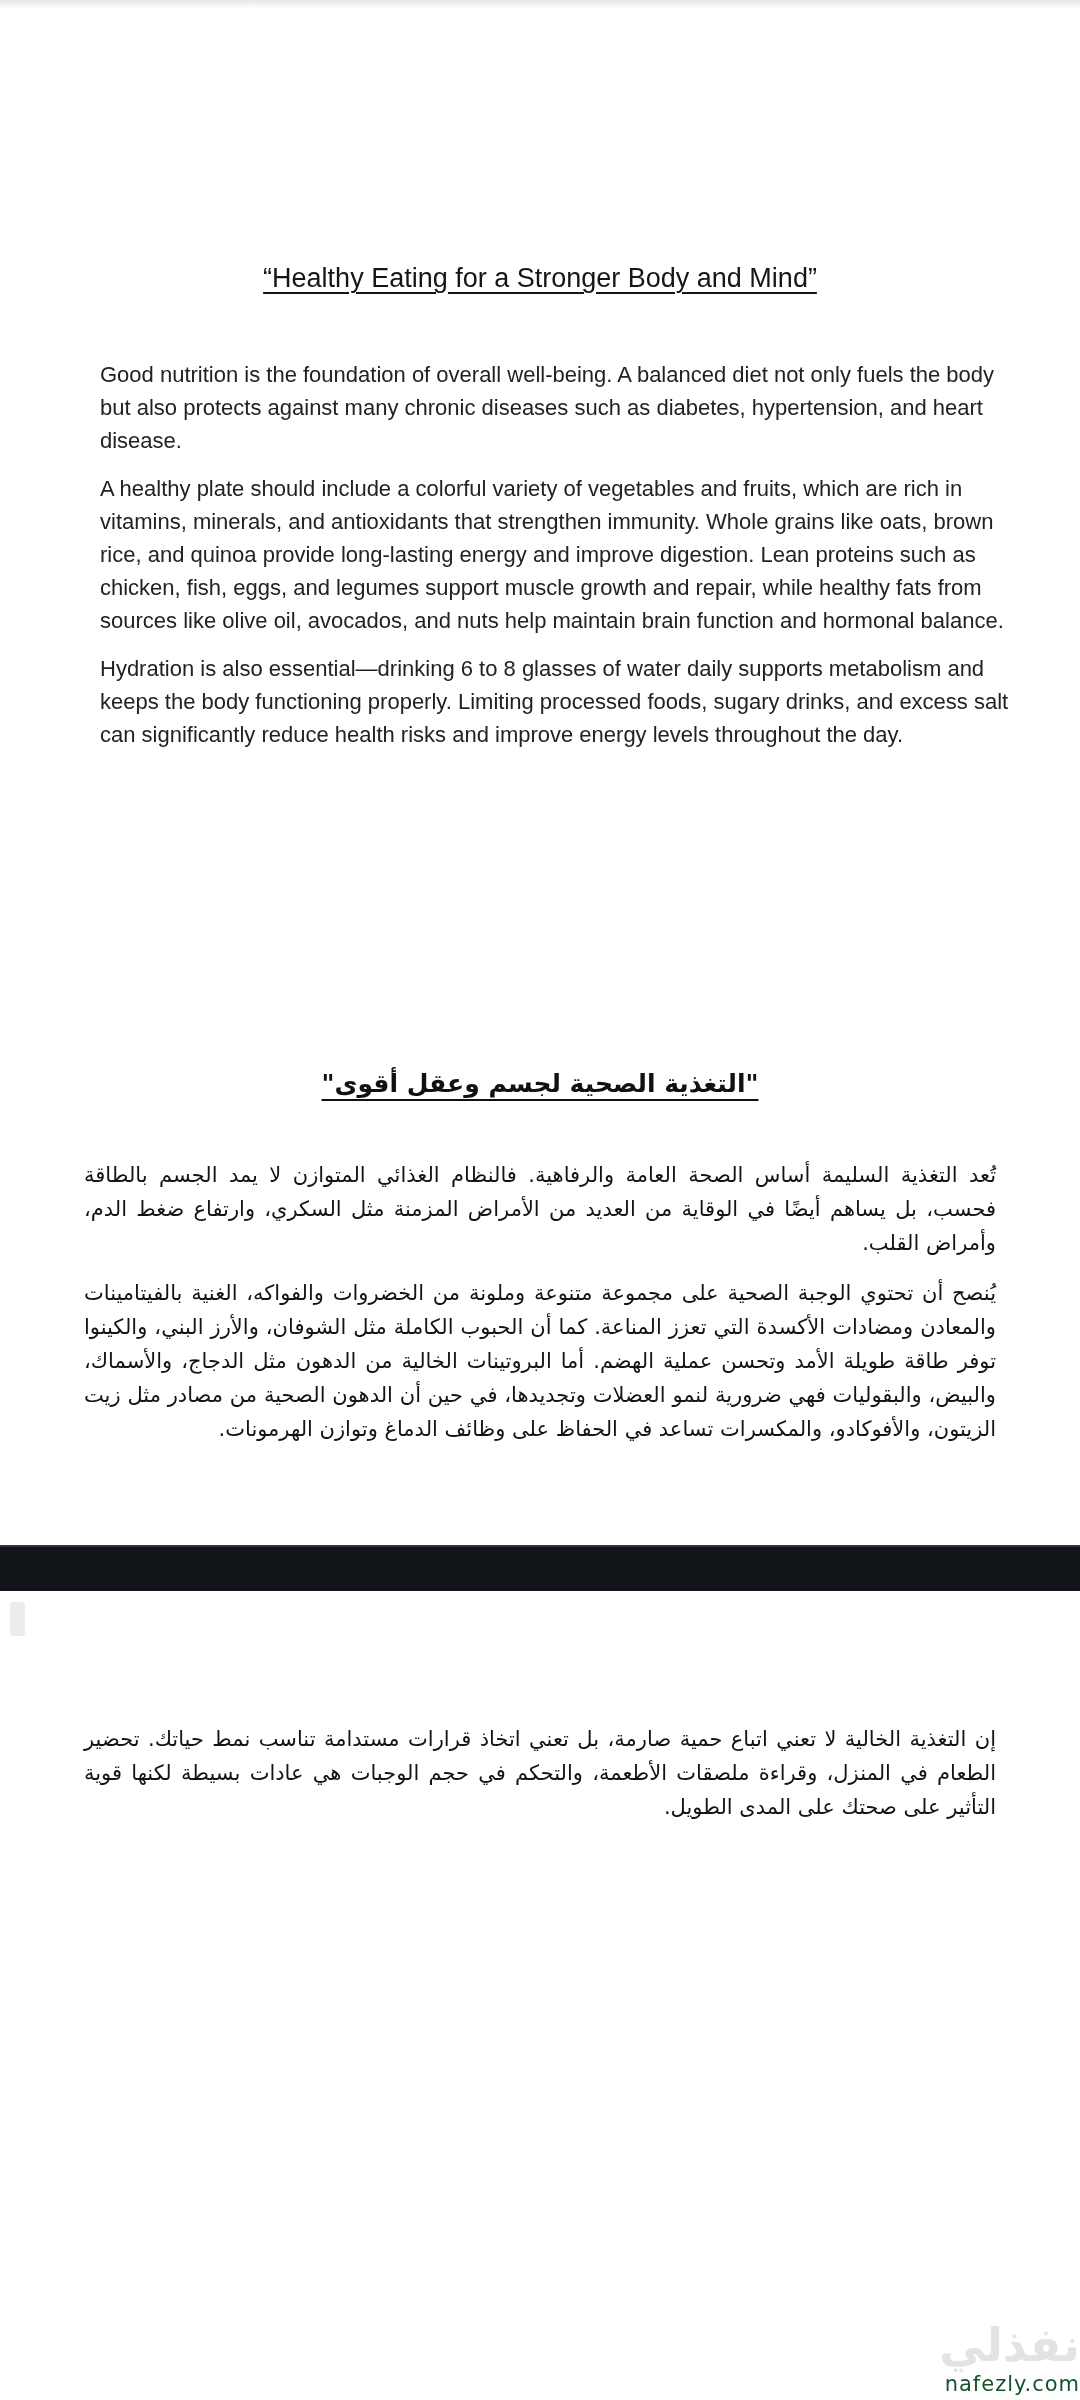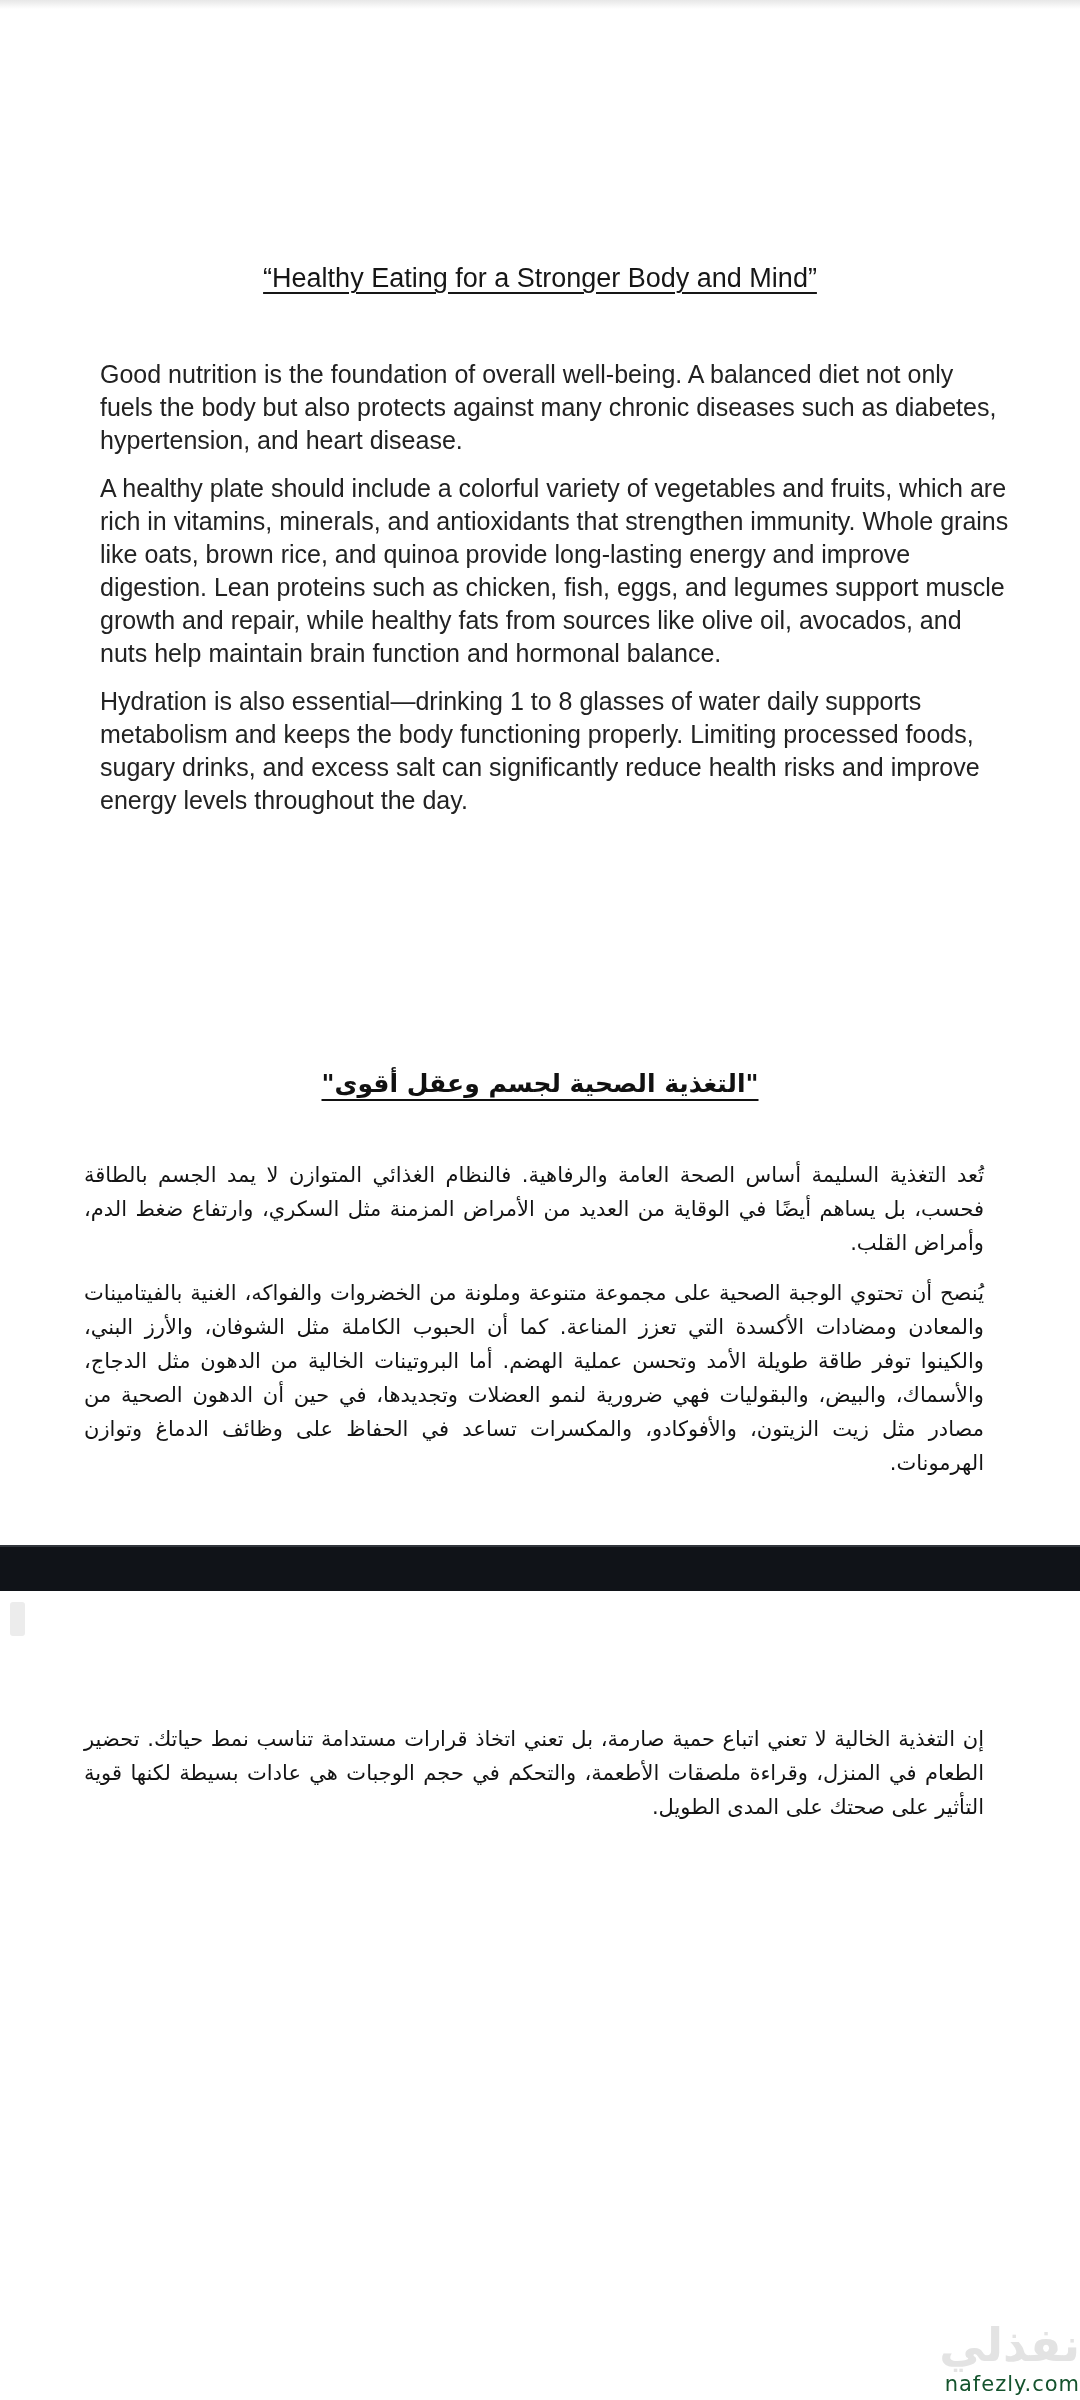--- a/index.html
+++ b/index.html
@@ -36,21 +36,21 @@
     text-decoration-thickness: 2px;
     margin-top: 8px;
   }
   .en-body {
     position: absolute;
     top: 358px;
     left: 100px;
     width: 912px;
   }
   .en-p {
-    font-size: 25px;
+    font-size: 22px;
     line-height: 33px;
     margin: 0 0 15px 0;
     color: #222222;
     text-align: left;
   }
   
   .ar-title {
     position: absolute;
     top: 1048px;
     left: 0;
@@ -77,21 +77,21 @@
     left: 84px;
     width: 912px;
   }
   .ar-p {
     direction: rtl;
     unicode-bidi: embed;
     text-align: justify;
     font-family: "DejaVu Sans", sans-serif;
     font-size: 21px;
     line-height: 34px;
-    margin: 0 12px 16px 0;
+    margin: 0 0 16px 0;
     color: #141414;
   }
   
   .page-break-bar {
     position: absolute;
     top: 1545px;
     left: 0;
     width: 1080px;
     height: 46px;
     background: #101318;
@@ -133,21 +133,21 @@
 </head>
 <body>
 
 <div class="top-shade"></div>
 
 <h1 class="en-title">“Healthy Eating for a Stronger Body and Mind”</h1>
 
 <div class="en-body">
   <p class="en-p">Good nutrition is the foundation of overall well-being. A balanced diet not only fuels the body but also protects against many chronic diseases such as diabetes, hypertension, and heart disease.</p>
   <p class="en-p">A healthy plate should include a colorful variety of vegetables and fruits, which are rich in vitamins, minerals, and antioxidants that strengthen immunity. Whole grains like oats, brown rice, and quinoa provide long-lasting energy and improve digestion. Lean proteins such as chicken, fish, eggs, and legumes support muscle growth and repair, while healthy fats from sources like olive oil, avocados, and nuts help maintain brain function and hormonal balance.</p>
-  <p class="en-p">Hydration is also essential—drinking 1 to 8 glasses of water daily supports metabolism and keeps the body functioning properly. Limiting processed foods, sugary drinks, and excess salt can significantly reduce health risks and improve energy levels throughout the day.</p>
+  <p class="en-p">Hydration is also essential—drinking 6 to 8 glasses of water daily supports metabolism and keeps the body functioning properly. Limiting processed foods, sugary drinks, and excess salt can significantly reduce health risks and improve energy levels throughout the day.</p>
 </div>
 
 <h2 class="ar-title">"التغذية الصحية لجسم وعقل أقوى"</h2>
 
 <div class="ar-body-1">
   <p class="ar-p">تُعد التغذية السليمة أساس الصحة العامة والرفاهية. فالنظام الغذائي المتوازن لا يمد الجسم بالطاقة فحسب، بل يساهم أيضًا في الوقاية من العديد من الأمراض المزمنة مثل السكري، وارتفاع ضغط الدم، وأمراض القلب.</p>
   <p class="ar-p">يُنصح أن تحتوي الوجبة الصحية على مجموعة متنوعة وملونة من الخضروات والفواكه، الغنية بالفيتامينات والمعادن ومضادات الأكسدة التي تعزز المناعة. كما أن الحبوب الكاملة مثل الشوفان، والأرز البني، والكينوا توفر طاقة طويلة الأمد وتحسن عملية الهضم. أما البروتينات الخالية من الدهون مثل الدجاج، والأسماك، والبيض، والبقوليات فهي ضرورية لنمو العضلات وتجديدها، في حين أن الدهون الصحية من مصادر مثل زيت الزيتون، والأفوكادو، والمكسرات تساعد في الحفاظ على وظائف الدماغ وتوازن الهرمونات.</p>
 </div>
 
 <div class="page-break-bar"></div>

